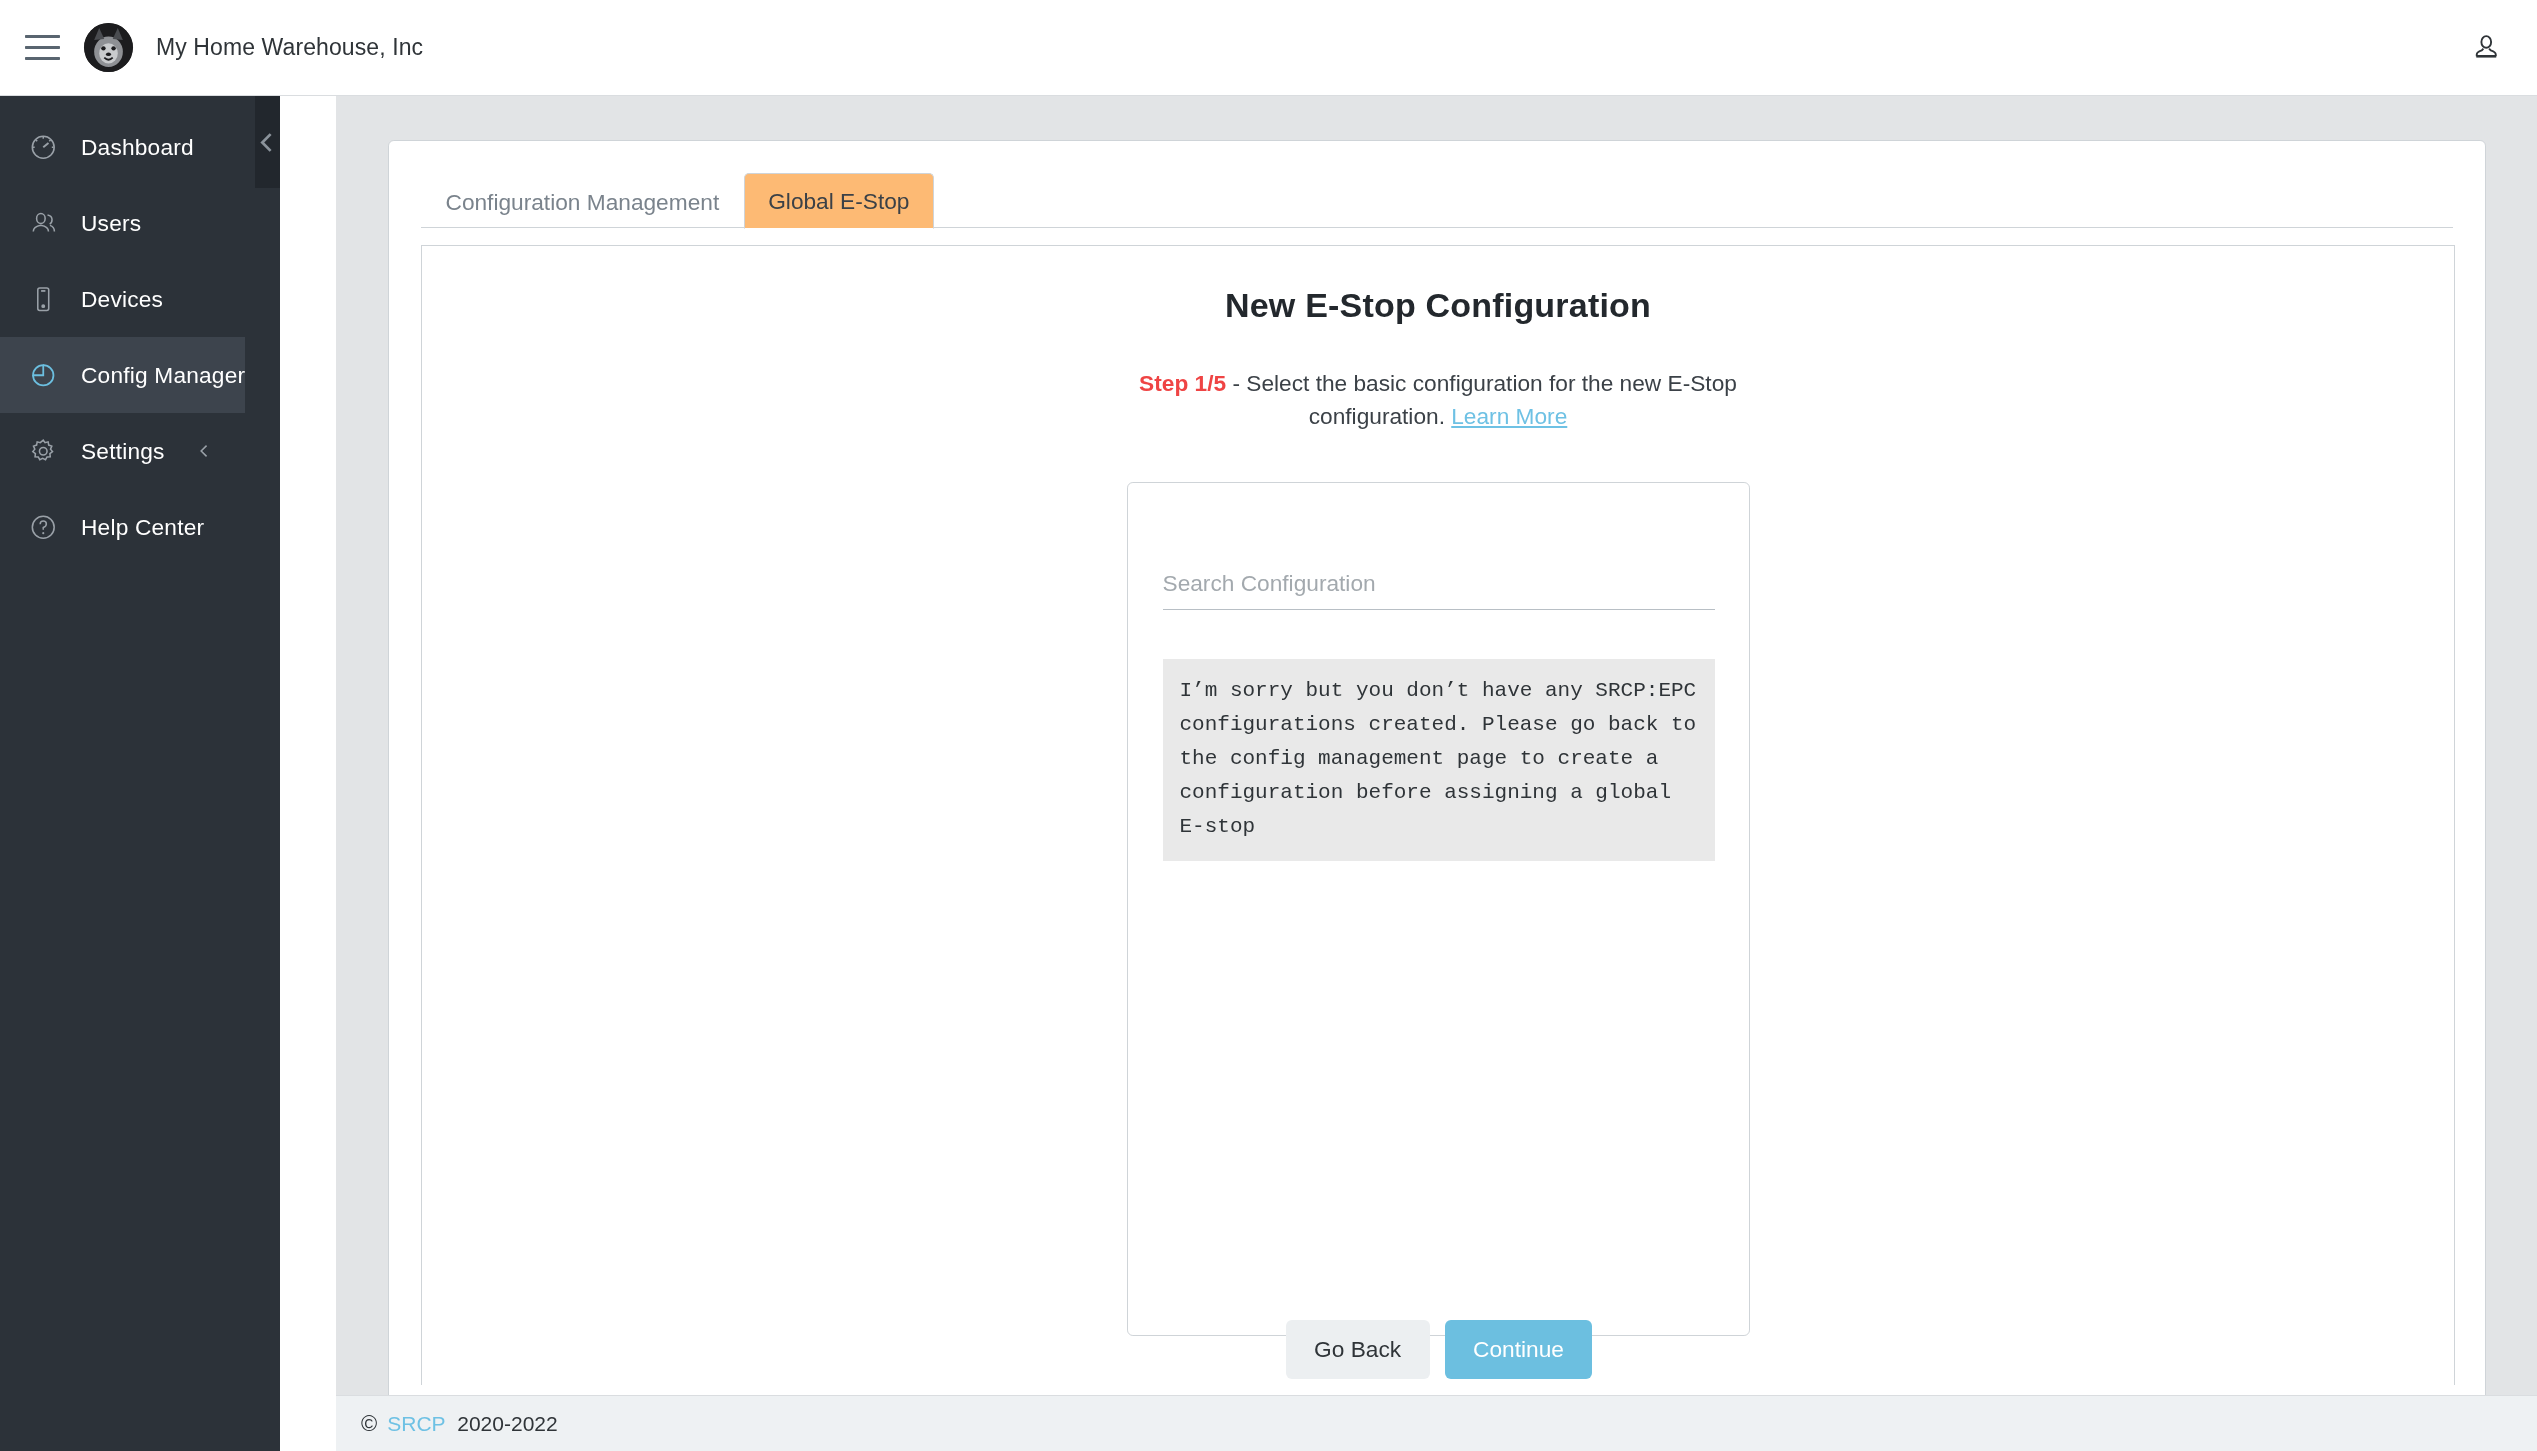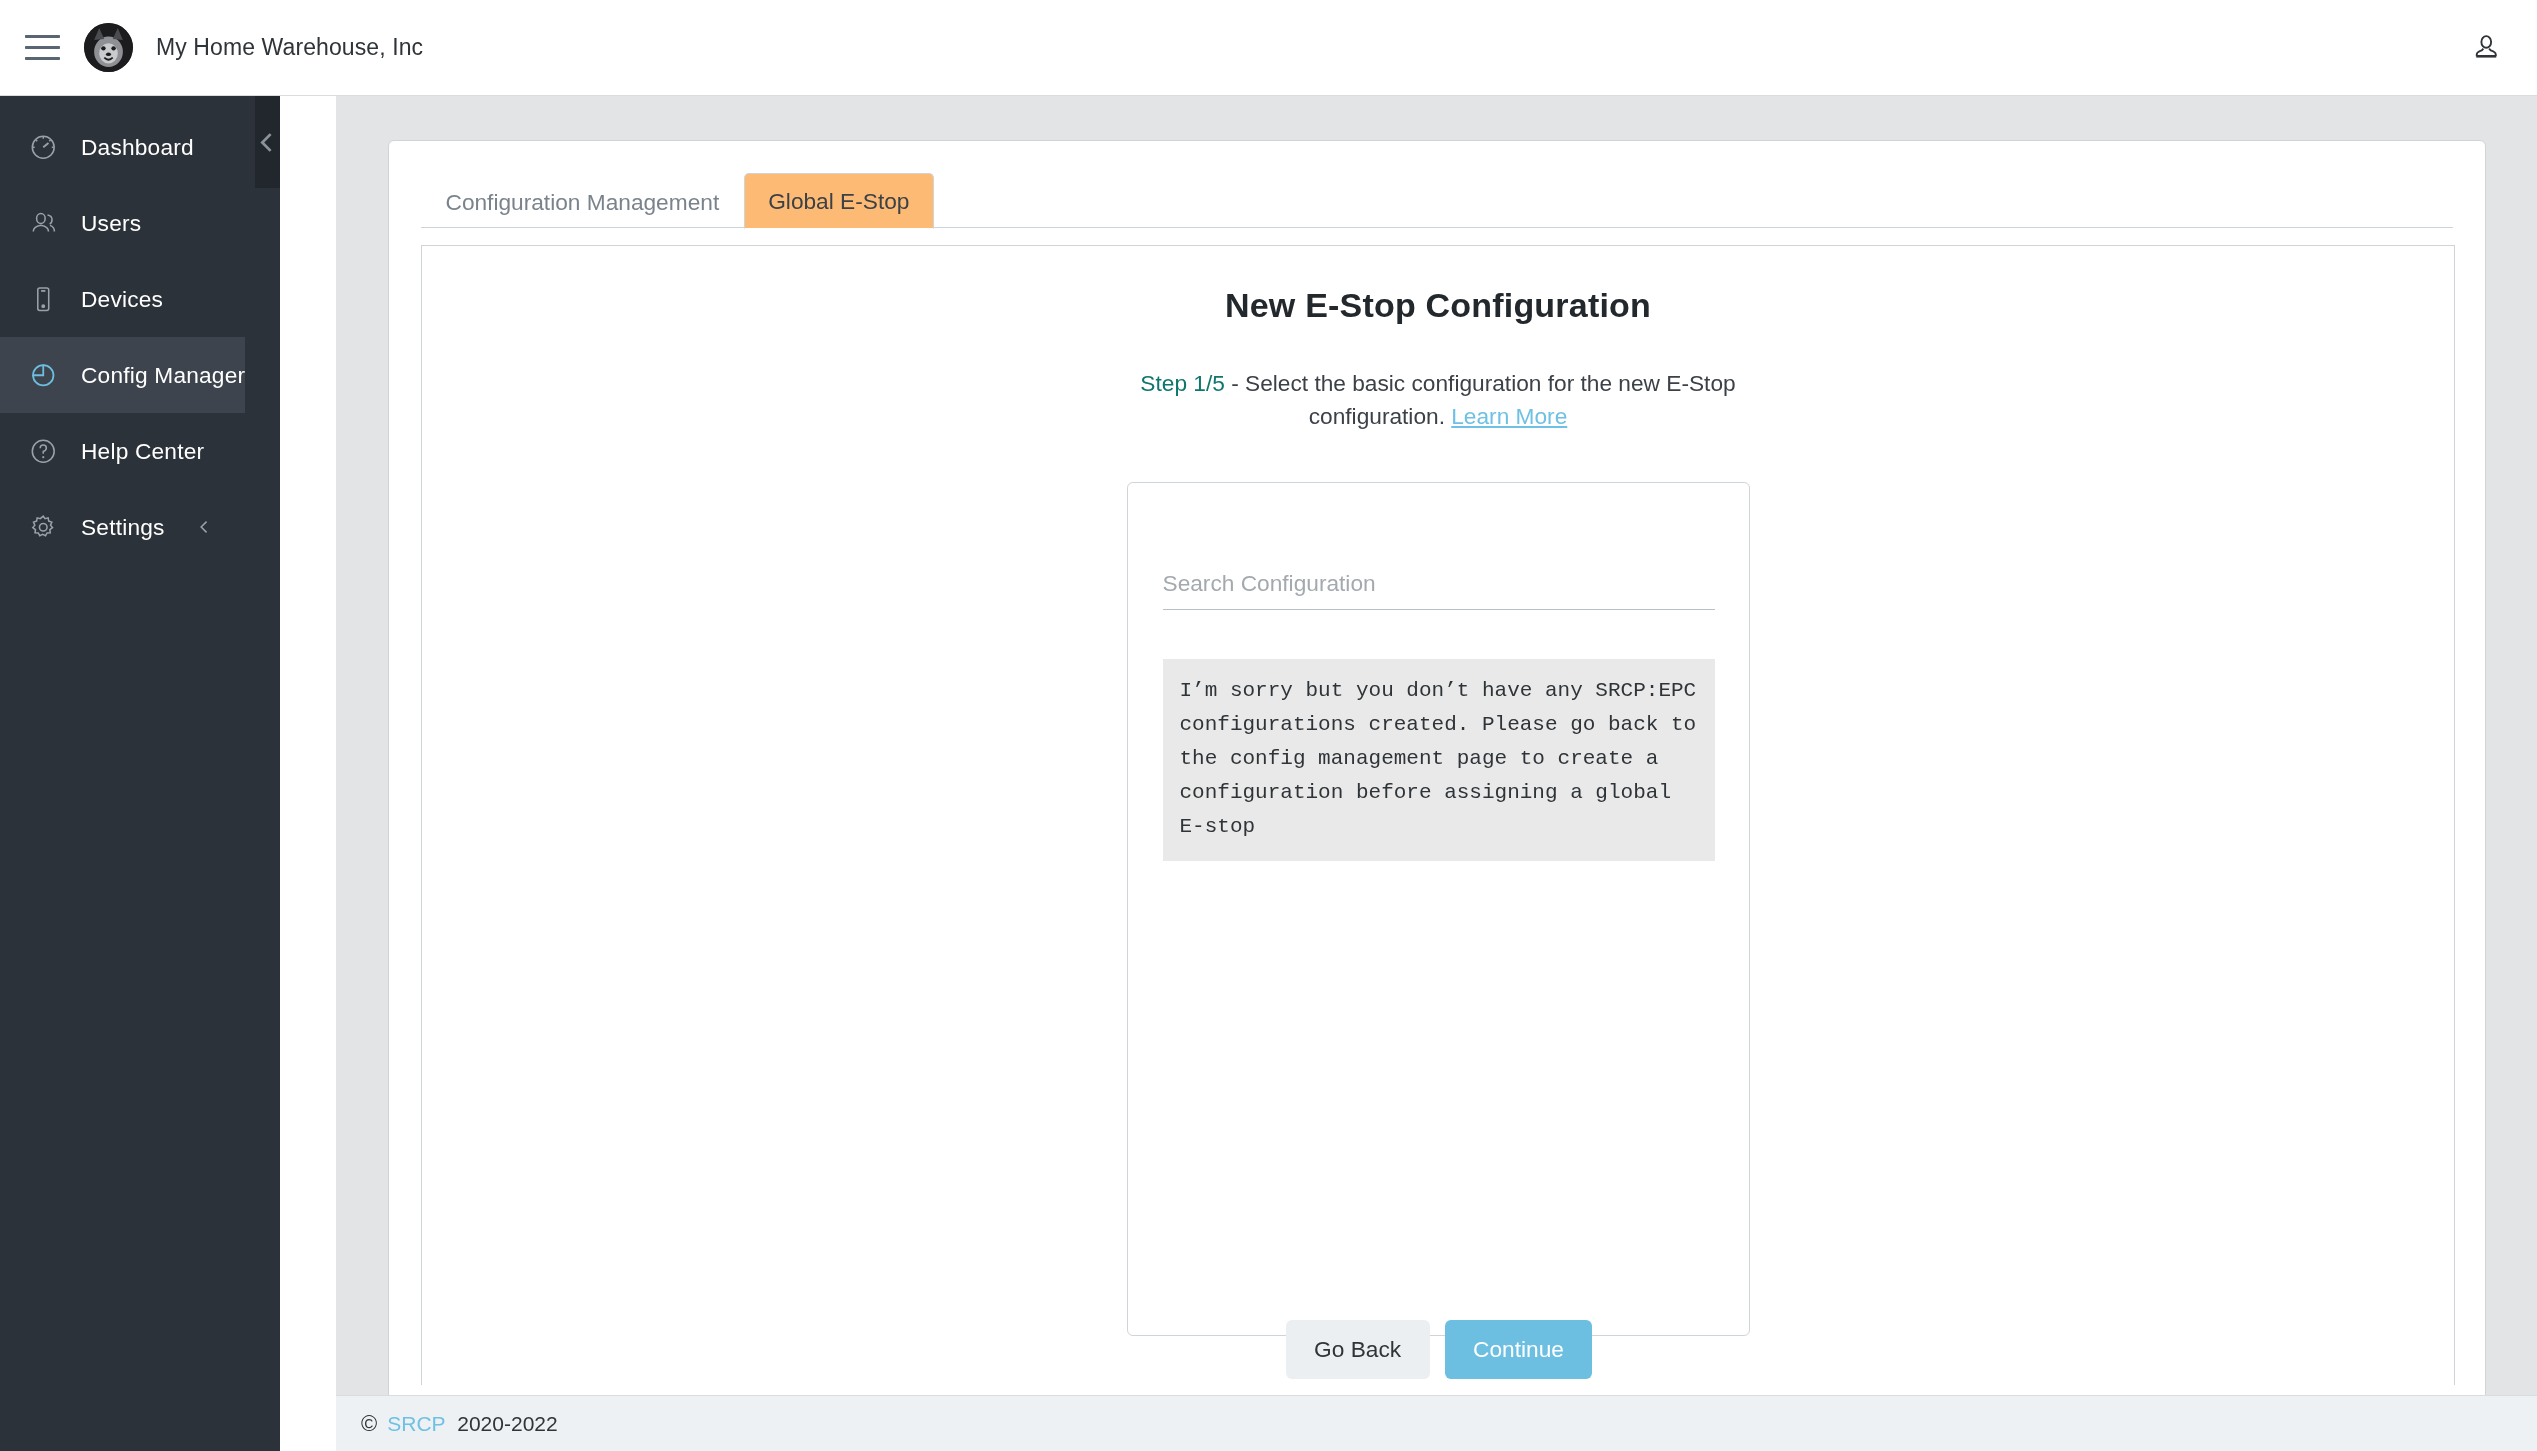--- a/index.html
+++ b/index.html
@@ -114,21 +114,21 @@
   }
   .panel-inner { padding: 40px 0 0 0; text-align: center; }
 
   .wizard-title {
     font-size: 34px; font-weight: bold; color: #23282d; letter-spacing: 0.2px;
   }
   .wizard-step {
     margin: 42px auto 0 auto; width: 621px;
     font-size: 22.7px; color: #3b4147; line-height: 1.45;
   }
-  .wizard-step b { font-weight: normal; color: #0f766e; }
+  .wizard-step b { font-weight: bold; color: #ef4444; }
   .learn-more { color: #6ec1e4; text-decoration: underline; cursor: pointer; }
 
   
   .search-card {
     margin: 49px auto 0 auto;
     width: 623px; height: 854px;
     border: 0.8px solid #cfd4d8;
     border-radius: 5.9px;
     background: #ffffff;
     text-align: left;
@@ -271,41 +271,41 @@
           <path d="M12 12 L12 3.4 A8.6 8.6 0 0 0 3.4 12 Z"></path>
           <path d="M12 3.4 A8.6 8.6 0 1 1 3.4 12"></path>
         </svg>
       </span>
       <span class="nav-label">Config Manager</span>
     </div>
 
     <div class="nav-item">
       <span class="nav-icon">
         <svg width="28.5" height="28.5" viewBox="0 0 24 24" fill="none" stroke="#9aa1a8" stroke-width="1.3">
-          <circle cx="12" cy="12" r="9.2"></circle>
-          <path d="M9.4 9.4 Q9.4 6.8 12 6.8 Q14.6 6.8 14.6 9.2 Q14.6 11.2 12 12.2 L12 14.2"></path>
-          <circle cx="12" cy="17" r=".9" fill="#9aa1a8" stroke="none"></circle>
-        </svg>
-      </span>
-      <span class="nav-label">Help Center</span>
-    </div>
-
-    <div class="nav-item">
-      <span class="nav-icon">
-        <svg width="28.5" height="28.5" viewBox="0 0 24 24" fill="none" stroke="#9aa1a8" stroke-width="1.3">
           <circle cx="12" cy="12" r="3.2"></circle>
           <path d="M12 2.6 l1.5 2.2 2.6-.7 .5 2.7 2.6 .9 -1.1 2.5 1.7 2.1 -2.2 1.6 .3 2.7 -2.7 .2 -1.3 2.4 -2.4-1.2 -2.4 1.2 -1.3-2.4 -2.7-.2 .3-2.7 -2.2-1.6 1.7-2.1 -1.1-2.5 2.6-.9 .5-2.7 2.6 .7 Z"></path>
         </svg>
       </span>
       <span class="nav-label">Settings</span>
       <span class="nav-chevron">
         <svg width="18.5" height="18.5" viewBox="0 0 24 24" fill="none" stroke="#9aa1a8" stroke-width="2">
           <polyline points="15,5 8,12 15,19"></polyline>
         </svg>
       </span>
+    </div>
+
+    <div class="nav-item">
+      <span class="nav-icon">
+        <svg width="28.5" height="28.5" viewBox="0 0 24 24" fill="none" stroke="#9aa1a8" stroke-width="1.3">
+          <circle cx="12" cy="12" r="9.2"></circle>
+          <path d="M9.4 9.4 Q9.4 6.8 12 6.8 Q14.6 6.8 14.6 9.2 Q14.6 11.2 12 12.2 L12 14.2"></path>
+          <circle cx="12" cy="17" r=".9" fill="#9aa1a8" stroke="none"></circle>
+        </svg>
+      </span>
+      <span class="nav-label">Help Center</span>
     </div>
 
   </div>
 
   <div class="sidebar-spacer"></div>
 
   <div class="sidebar-collapse">
     <svg width="25" height="25" viewBox="0 0 24 24" fill="none" stroke="#8b939b" stroke-width="2.6">
       <polyline points="15,4 7,12 15,20"></polyline>
     </svg>

